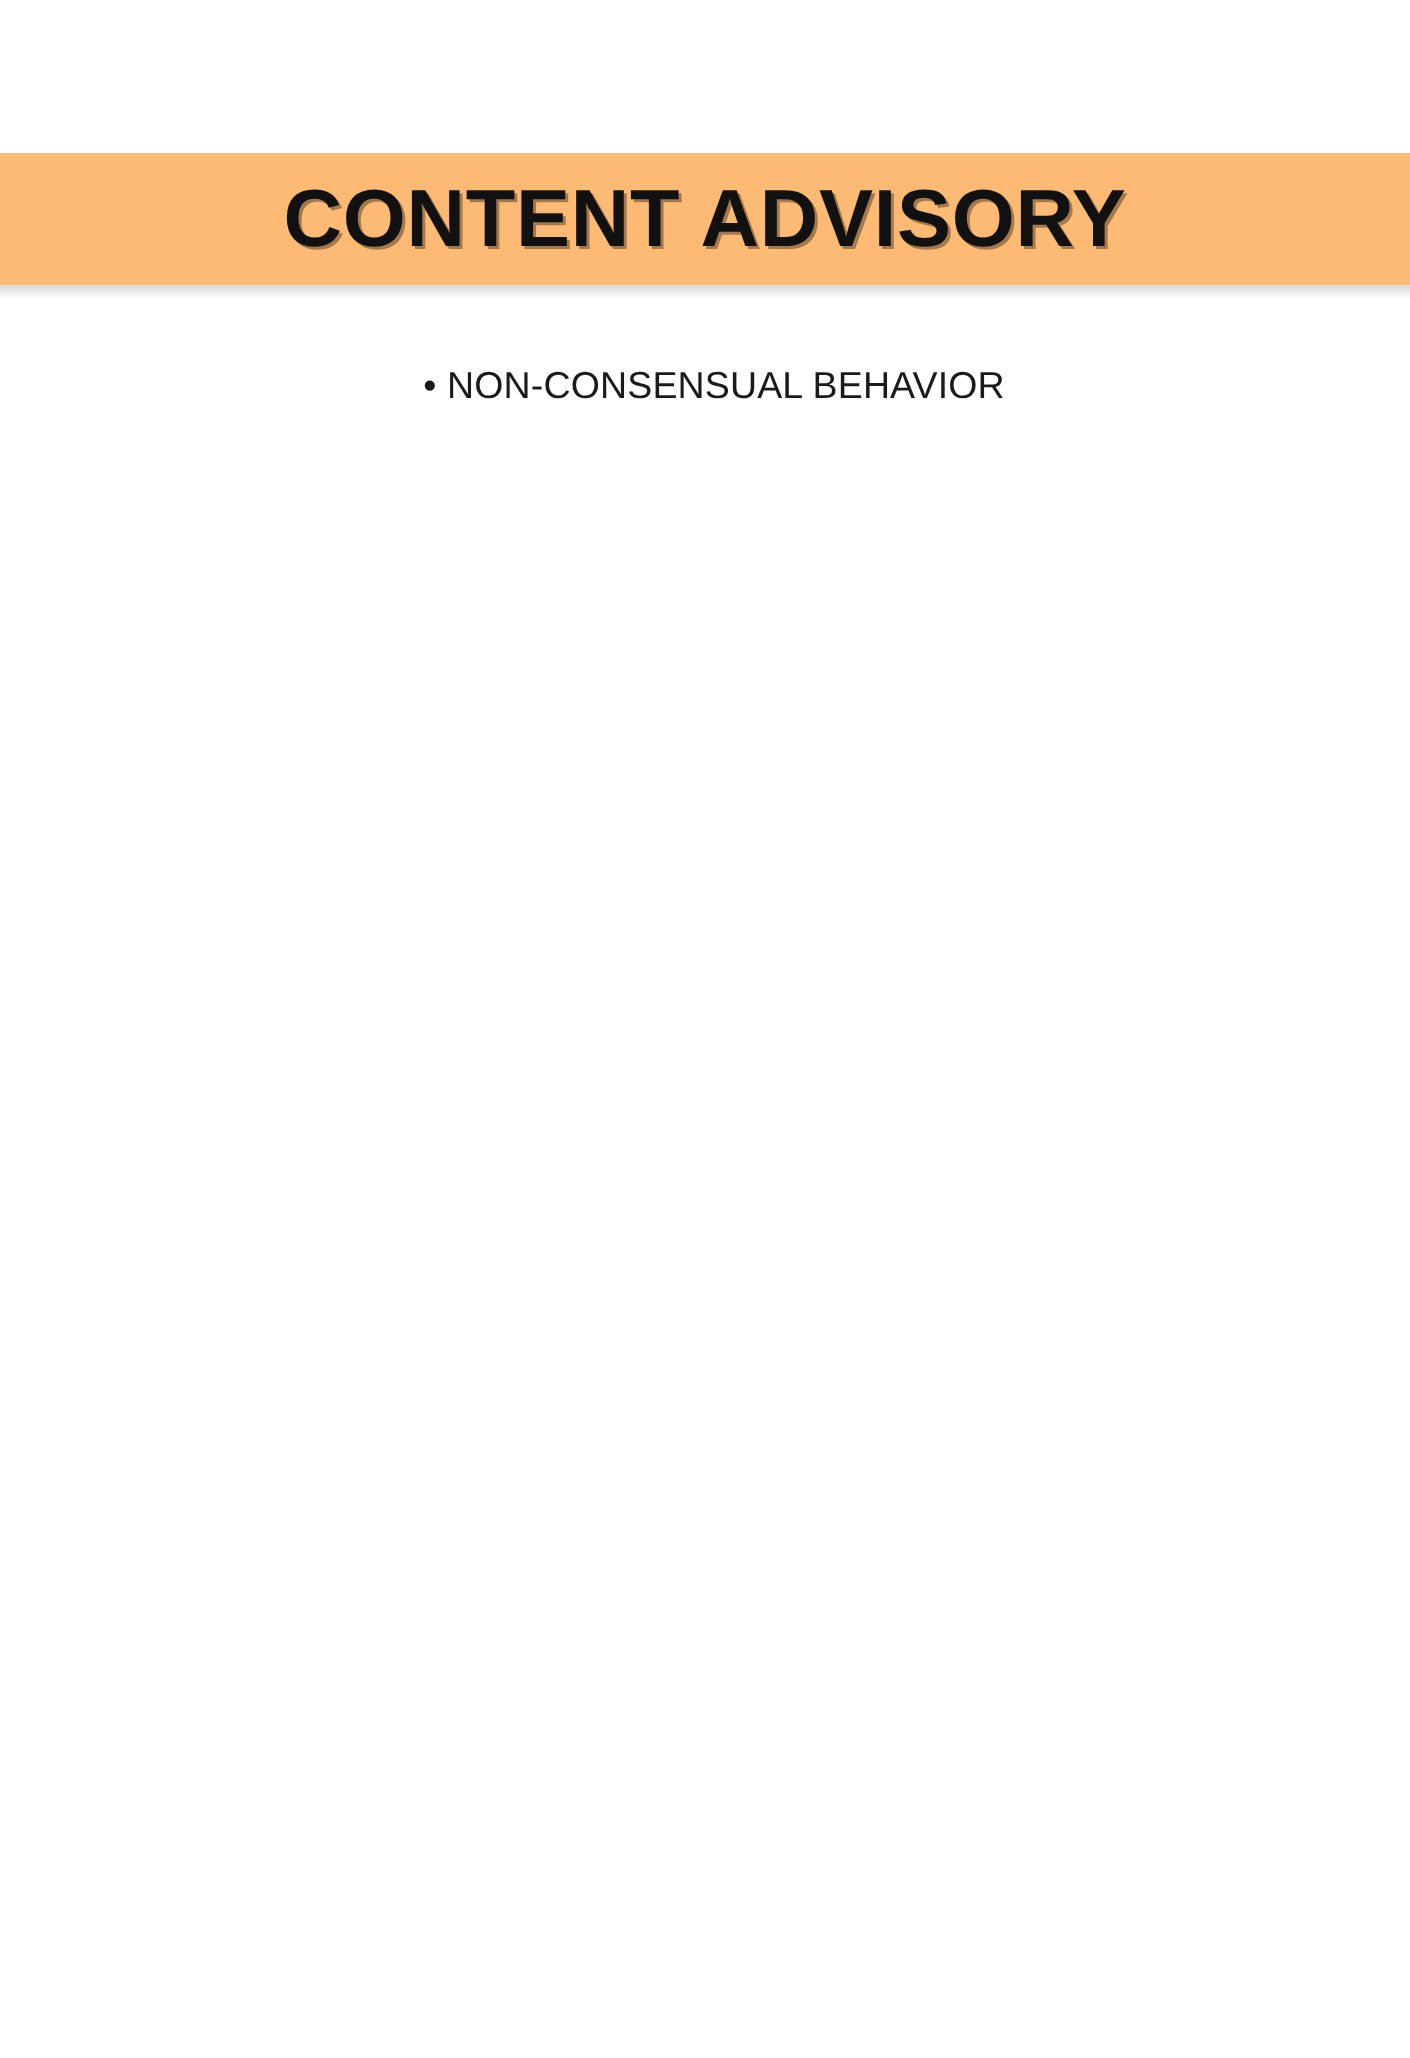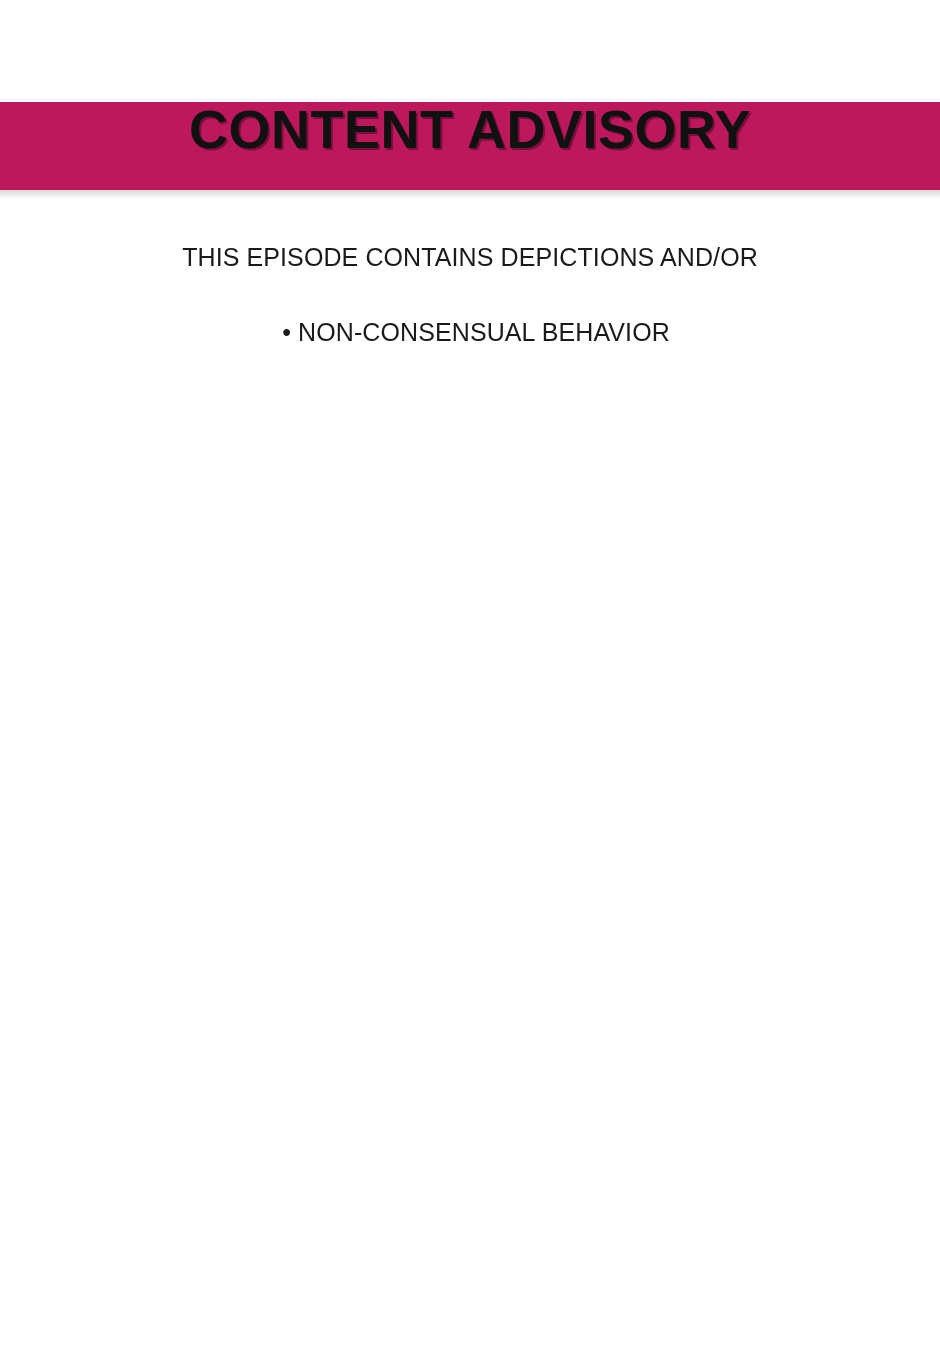--- a/index.html
+++ b/index.html
@@ -20,22 +20,23 @@
     background: #ffffff;
   }
   .top-gap {
     height: 102px;
     background: #ffffff;
   }
   .banner {
     position: relative;
     width: 940px;
     height: 88px;
-    background: #be185d;
+    background: #fdba74;
     display: flex;
+    align-items: center;
     justify-content: center;
     box-sizing: border-box;
   }
   .banner-title {
     font-size: 54px;
     font-weight: bold;
     letter-spacing: 0.5px;
     color: #111111;
     line-height: 1;
     text-shadow: 2px 2px 0 rgba(0,0,0,0.35);
@@ -77,21 +78,20 @@
 <div class="page">
 
   <div class="top-gap"></div>
 
   <div class="banner">
     <div class="banner-title">CONTENT ADVISORY</div>
   </div>
   <div class="banner-shadow"></div>
 
   <div class="body-text">
-    <div class="intro-line">THIS EPISODE CONTAINS DEPICTIONS AND/OR</div>
 
     <div class="bullets">
       <div class="bullet-item">• NON-CONSENSUAL BEHAVIOR</div>
     </div>
   </div>
 
   <div class="spacer-fill"></div>
 
 </div>
 

